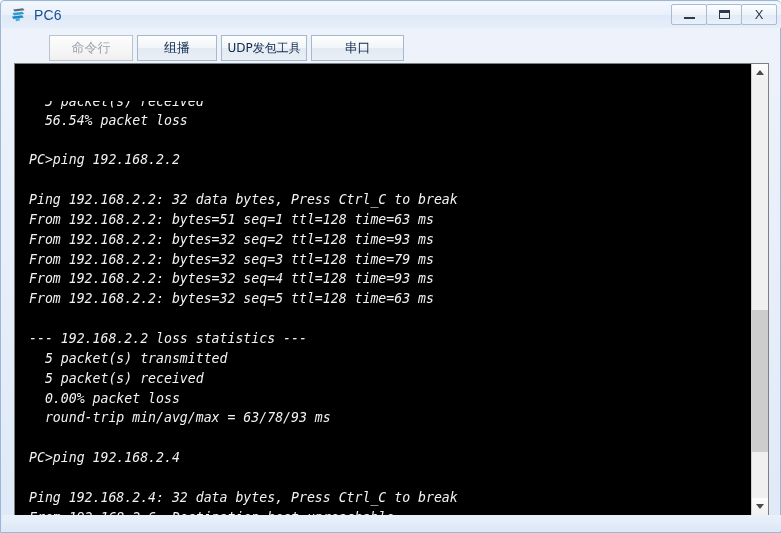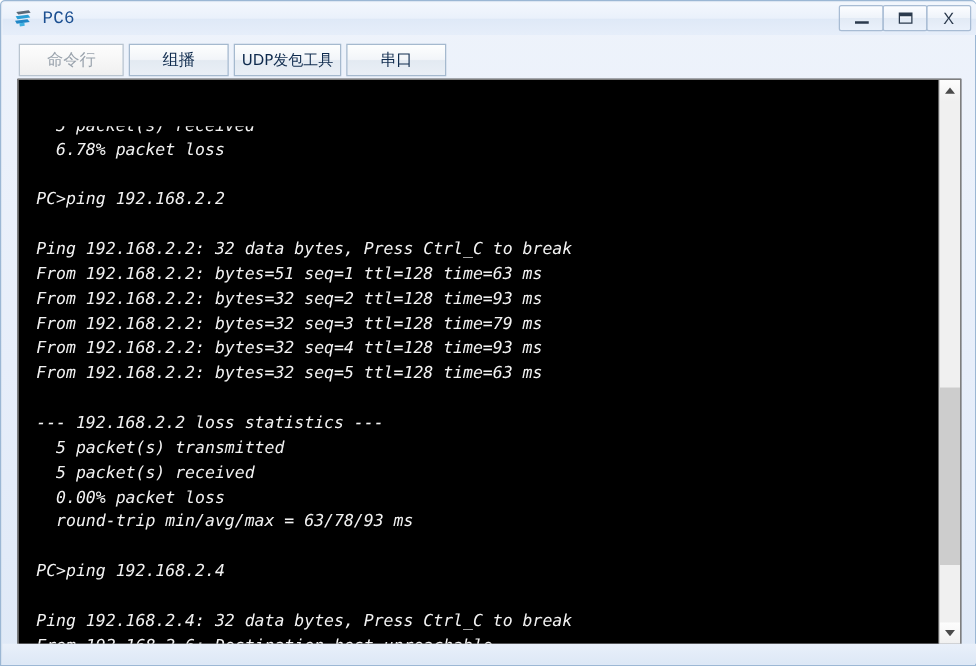--- a/index.html
+++ b/index.html
@@ -42,21 +42,21 @@
     margin-left: 8px;
     width: 18px;
     height: 18px;
     position: relative;
     flex: none;
   }
   .title-text {
     margin-left: 6px;
     font-size: 14px;
     color: #1b4f91;
-    font-family: Liberation Mono, monospace;
+    font-family: Liberation Sans, sans-serif;
     letter-spacing: .2px;
   }
   .win-controls {
     position: absolute;
     right: 4px;
     top: 2px;
     display: flex;
     gap: 0px;
   }
   .win-btn {
@@ -117,26 +117,27 @@
     color: #0e2a4d;
     padding: 0 10px;
     margin-right: 4px;
     font-family: "DejaVu Sans", sans-serif;
     white-space: nowrap;
   }
   .tab.selected {
     background: linear-gradient(to bottom, #fdfdfd 0%, #f7f7f7 50%, #f0f0f0 100%);
     color: #9aa3ad;
     border-color: #b9c4cf;
+    margin-left: 34px;
   }
   .tab.t1 { width: 86px; padding: 0; }
   .tab.t2 { width: 84px; padding: 0; }
   .tab.t3 { width: 80px; padding: 12px; }
   .tab.t4 { width: 86px; padding: 12px; font-size: 12px; }
-  .tab.t5 { width: 80px; padding: 0; }
+  .tab.t5 { width: 93px; padding: 0; }
 
   
   .console-frame {
     position: absolute;
     left: 13px;
     top: 62px;
     width: 755px;
     height: 453px;
     box-sizing: border-box;
     border: 1px solid #7f7f7f;
@@ -252,21 +253,21 @@
 
   <div class="tabstrip">
     <div class="tab t2 selected">命令行</div>
     <div class="tab t3">组播</div>
     <div class="tab t4">UDP发包工具</div>
     <div class="tab t5">串口</div>
   </div>
 
   <div class="console-frame">
     <div class="console-text">
-      <span class="clip-top"><span>  5 packet(s) received</span></span><span>  6.78% packet loss</span>
+      <span class="clip-top"><span>  5 packet(s) received</span></span><span>  56.54% packet loss</span>
 <span></span>
 <span>PC&gt;ping 192.168.2.2</span>
 <span></span>
 <span>Ping 192.168.2.2: 32 data bytes, Press Ctrl_C to break</span>
 <span>From 192.168.2.2: bytes=51 seq=1 ttl=128 time=63 ms</span>
 <span>From 192.168.2.2: bytes=32 seq=2 ttl=128 time=93 ms</span>
 <span>From 192.168.2.2: bytes=32 seq=3 ttl=128 time=79 ms</span>
 <span>From 192.168.2.2: bytes=32 seq=4 ttl=128 time=93 ms</span>
 <span>From 192.168.2.2: bytes=32 seq=5 ttl=128 time=63 ms</span>
 <span></span>

